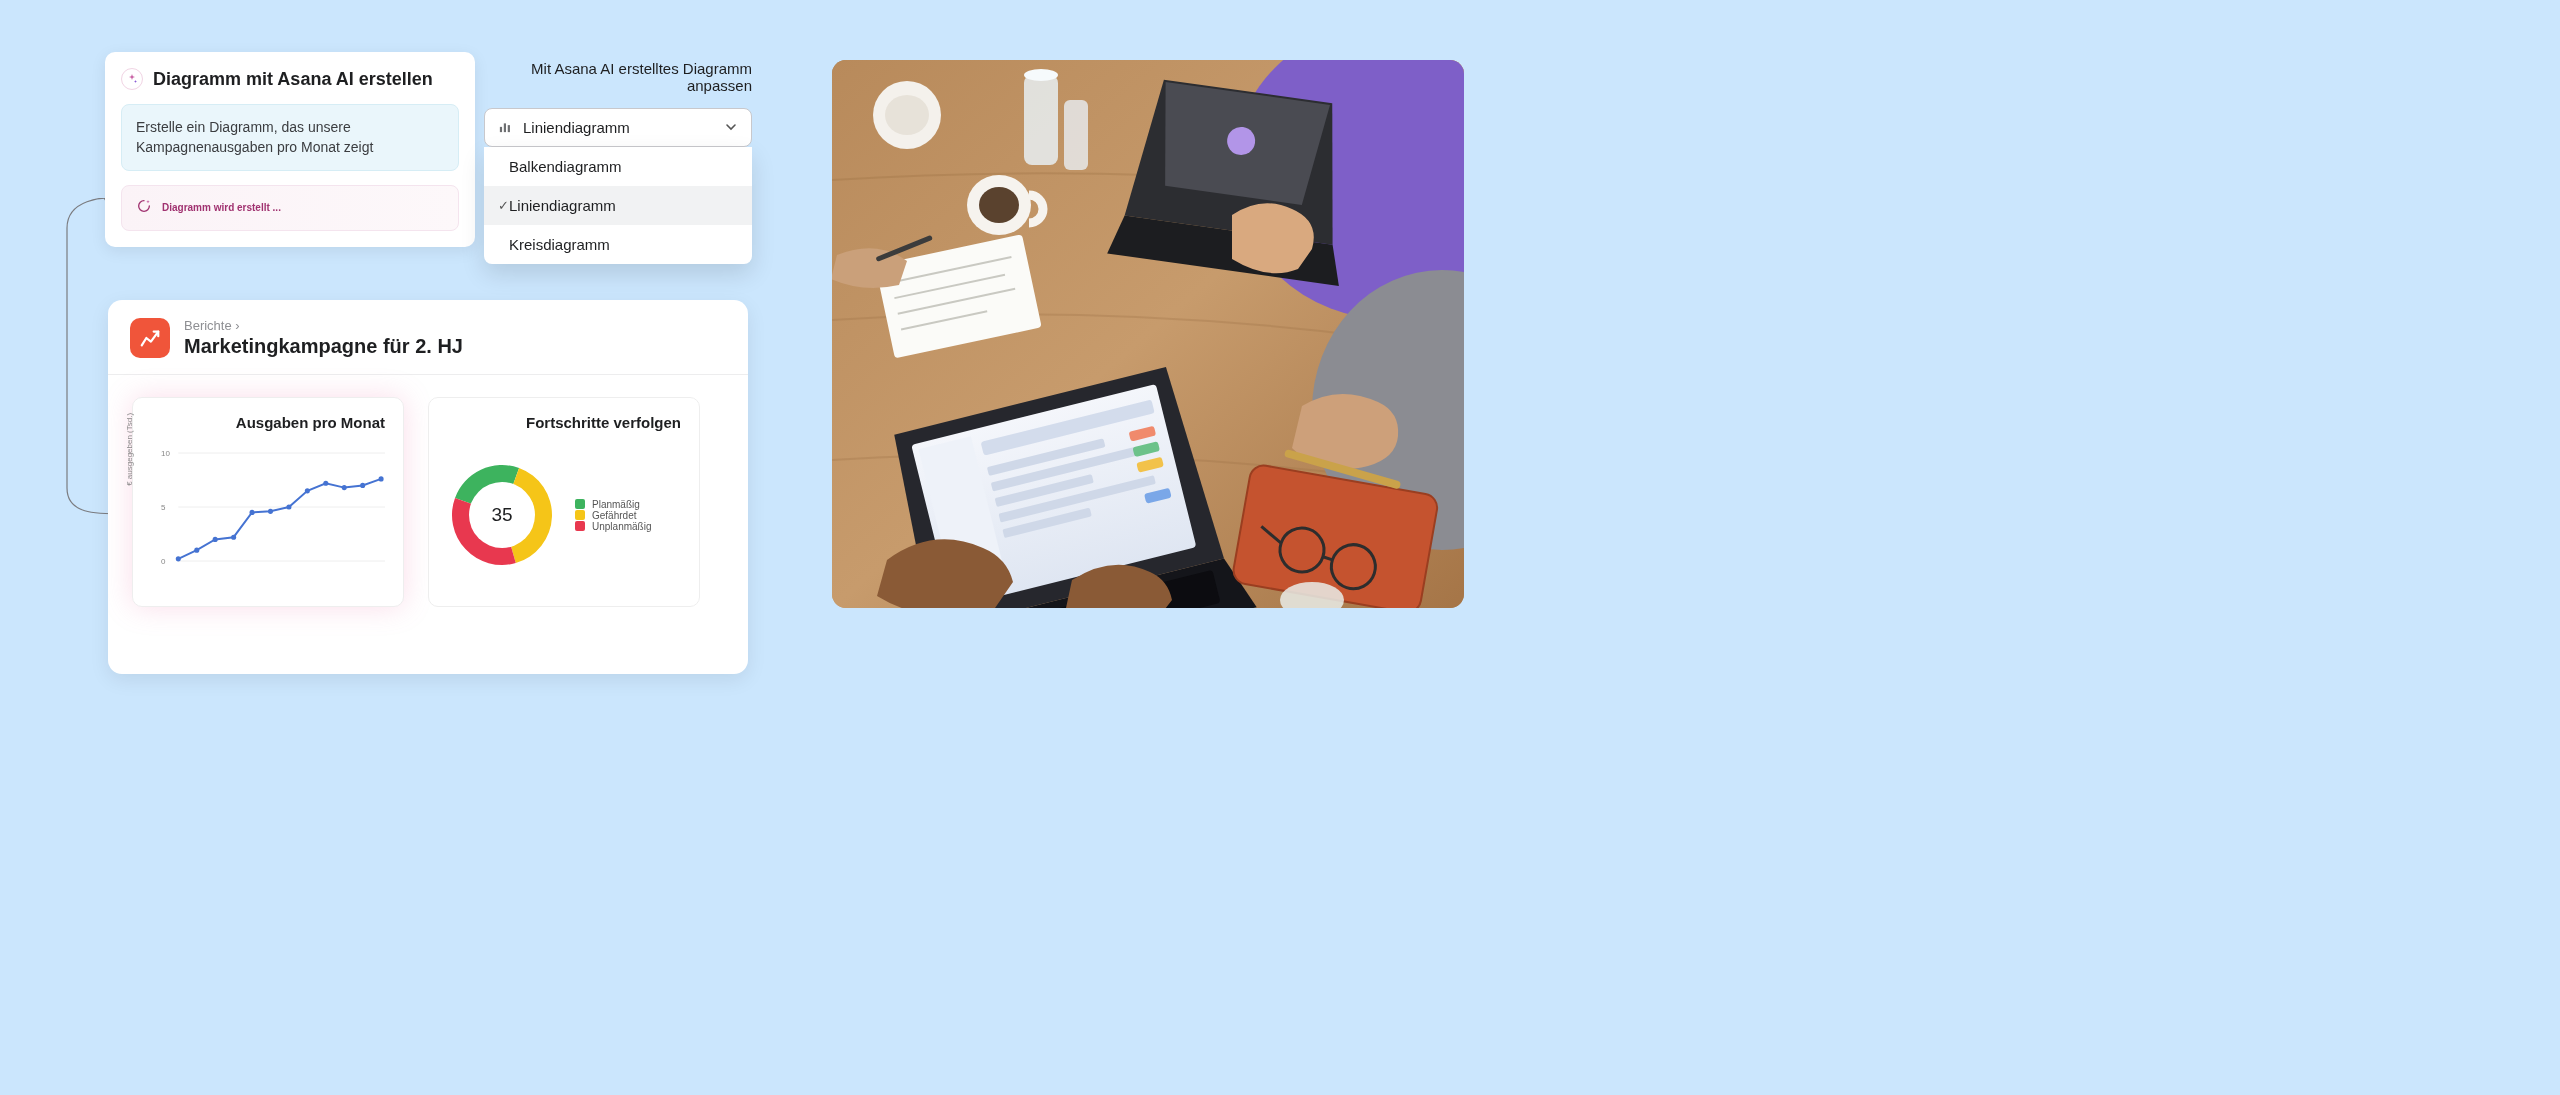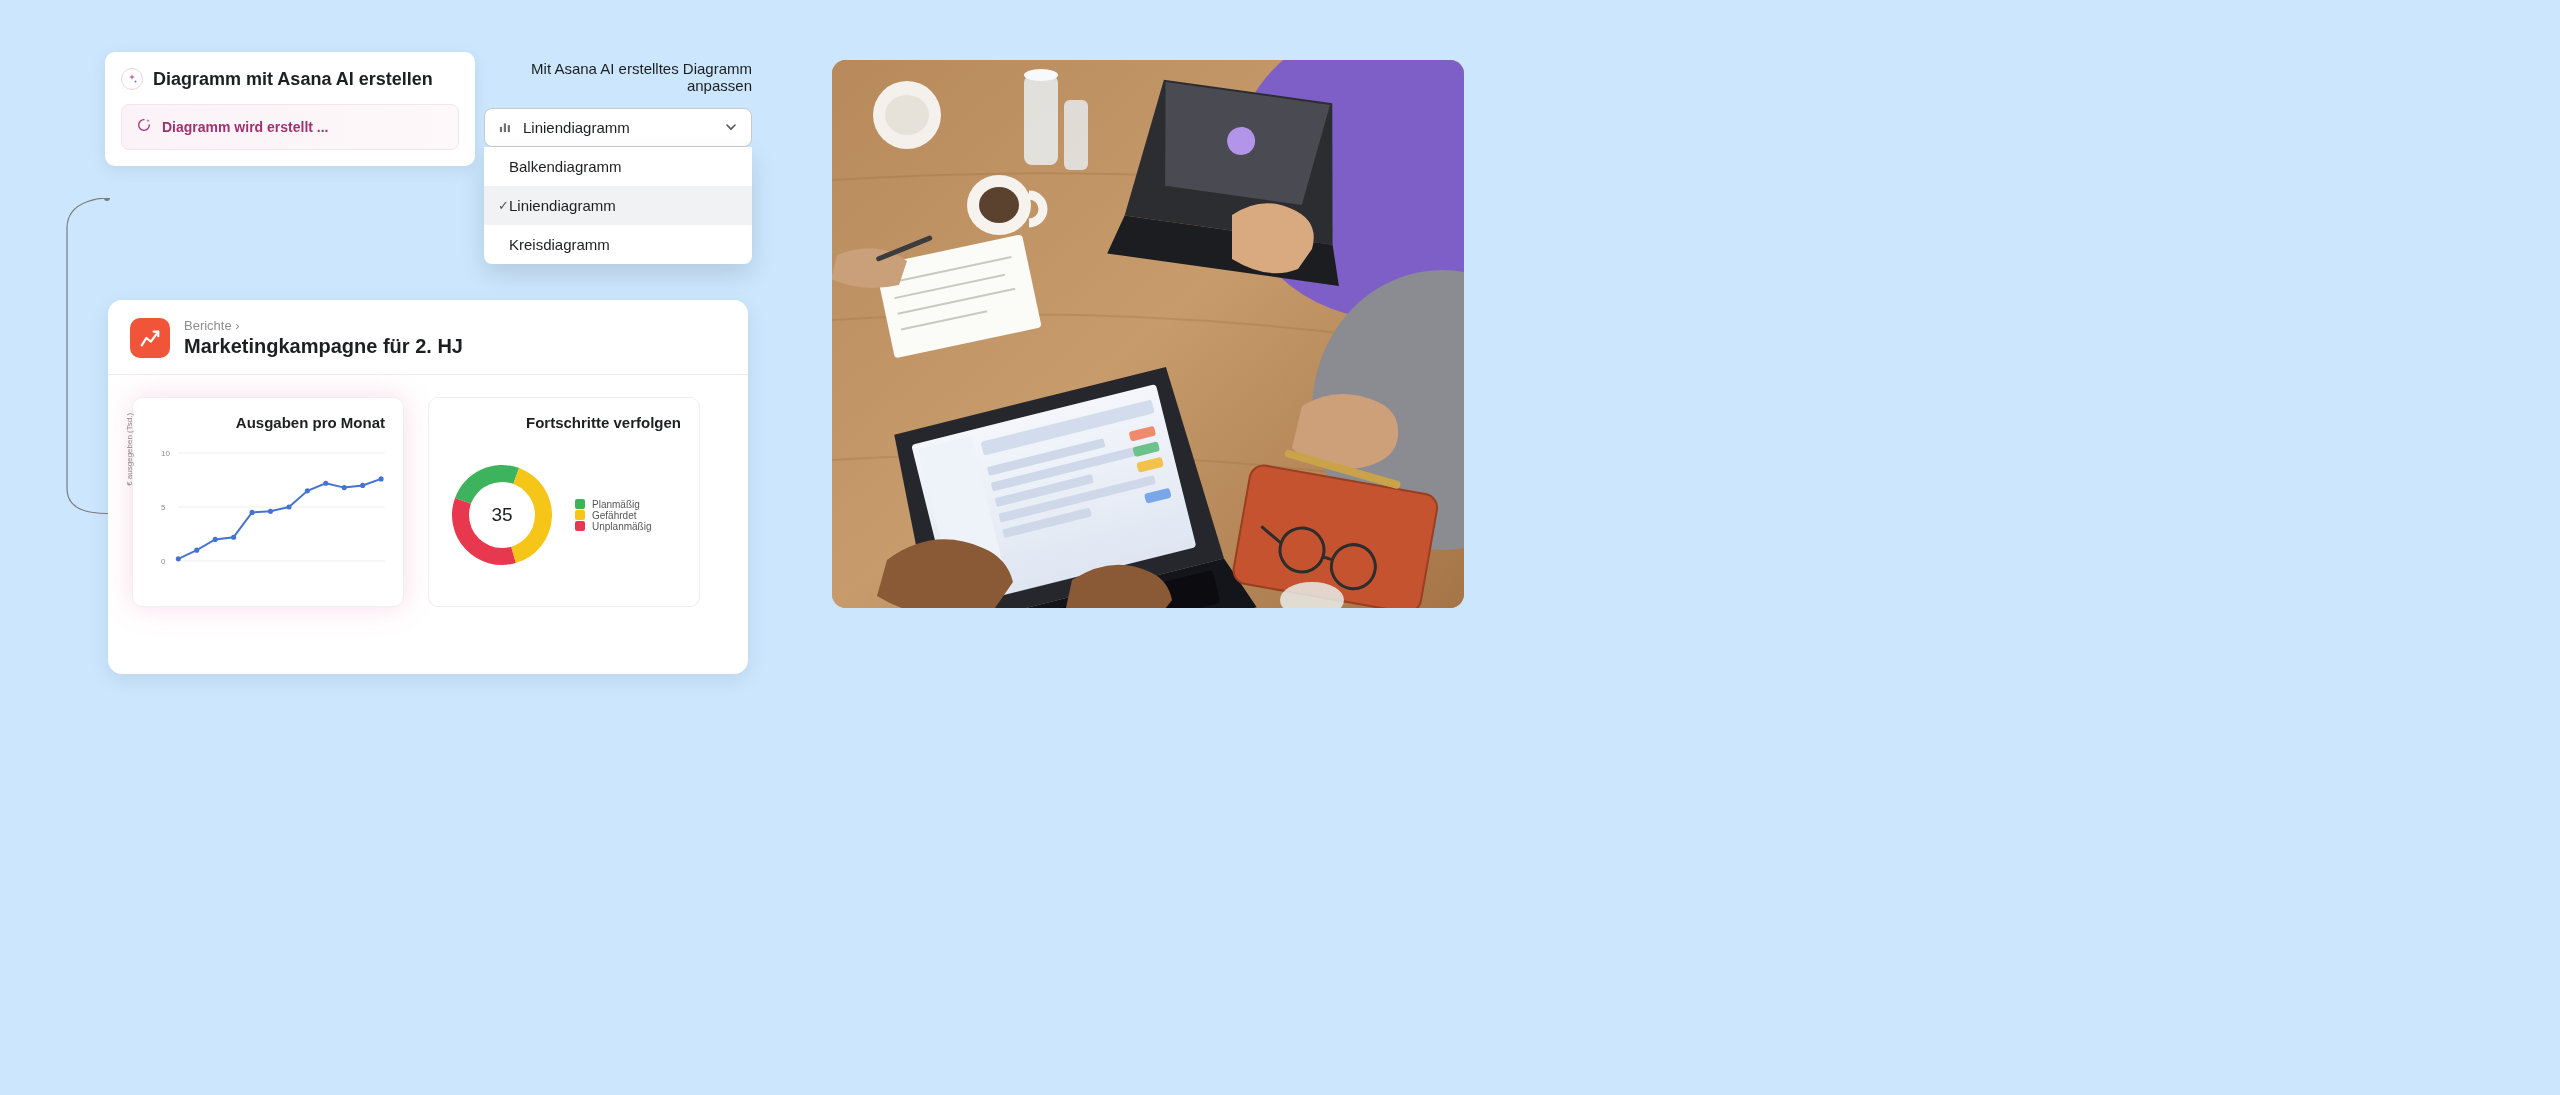--- a/index.html
+++ b/index.html
@@ -59,21 +59,21 @@
     .ai-status {
       background: linear-gradient(90deg,#fbf3f7,#fdf8fa);
       border: 1px solid #f4e4ee;
       border-radius: 8px;
       padding: 12px 14px;
       display: flex;
       align-items: center;
       gap: 10px;
     }
     .ai-status-text {
-      font-size: 14px;
+      font-size: 10px;
       font-weight: 600;
       color: #a03270;
     }
 
     
     .dropdown-wrap {
       position: absolute;
       left: 484px;
       top: 60px;
       width: 268px;
@@ -262,20 +262,21 @@
   <div class="ai-card">
     <div class="ai-header">
       <span class="ai-icon">
         <svg width="12" height="12" viewBox="0 0 24 24">
             <path fill="#c65ba0" d="M12 2l1.5 4.5L18 8l-4.5 1.5L12 14l-1.5-4.5L6 8l4.5-1.5z"></path>
             <path fill="#8a5cd6" d="M19 14l.8 2.2L22 17l-2.2.8L19 20l-.8-2.2L16 17l2.2-.8z"></path>
           </svg>
       </span>
       <span class="ai-title">Diagramm mit Asana AI erstellen</span>
     </div>
+    <div class="ai-prompt">Erstelle ein Diagramm, das unsere Kampagnenausgaben pro Monat zeigt</div>
     <div class="ai-status">
       <span>
         <svg width="16" height="16" viewBox="0 0 24 24">
             <path fill="none" stroke="#a03270" stroke-width="2" d="M12 4a8 8 0 1 0 8 8" stroke-linecap="round"></path>
             <path fill="#c65ba0" d="M18 3l.7 1.8L20.5 5.5l-1.8.7L18 8l-.7-1.8L15.5 5.5l1.8-.7z"></path>
           </svg>
       </span>
       <span class="ai-status-text">Diagramm wird erstellt ...</span>
     </div>
   </div>

